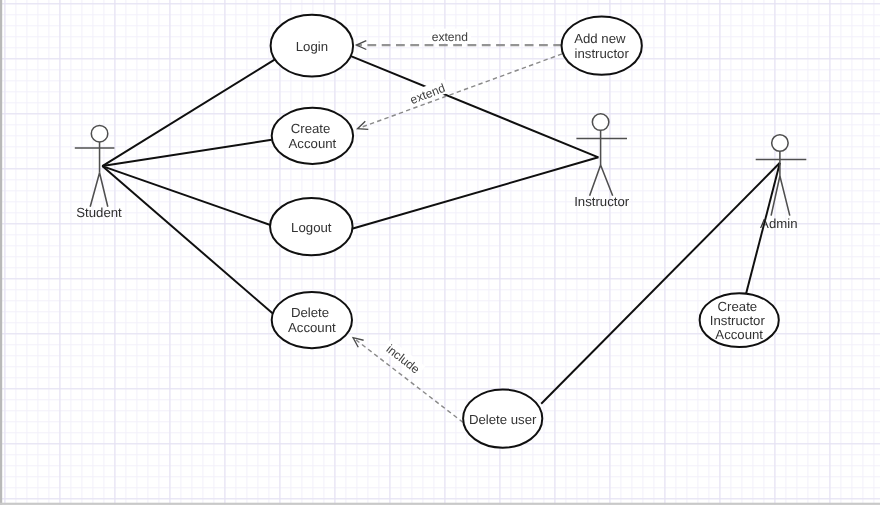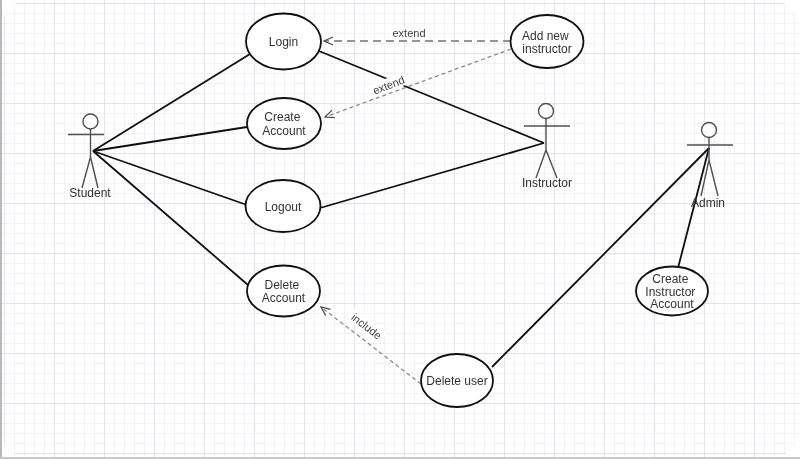--- a/index.html
+++ b/index.html
@@ -12,21 +12,20 @@
     position: relative;
     width: 800px; height: 459px;
     background-color: #ffffff;
     background-image:
       linear-gradient(to right, #e4e1f2 1px, transparent 1px),
       linear-gradient(to bottom, #e4e1f2 1px, transparent 1px),
       linear-gradient(to right, #f2f0fa 1px, transparent 1px),
       linear-gradient(to bottom, #f2f0fa 1px, transparent 1px);
     background-size: 50px 50px, 50px 50px, 10px 10px, 10px 10px;
     background-position: 4px 3px;
-    border-radius: 31px;
   }
   .edge-left {
     position: absolute; left: 0; top: 0; width: 2px; height: 100%;
     background: #b9b9b9;
   }
   .edge-bottom {
     position: absolute; left: 0; bottom: 0; width: 100%; height: 2px;
     background: #c9c9c9;
   }
   svg { position: absolute; left: 0; top: 0; }

